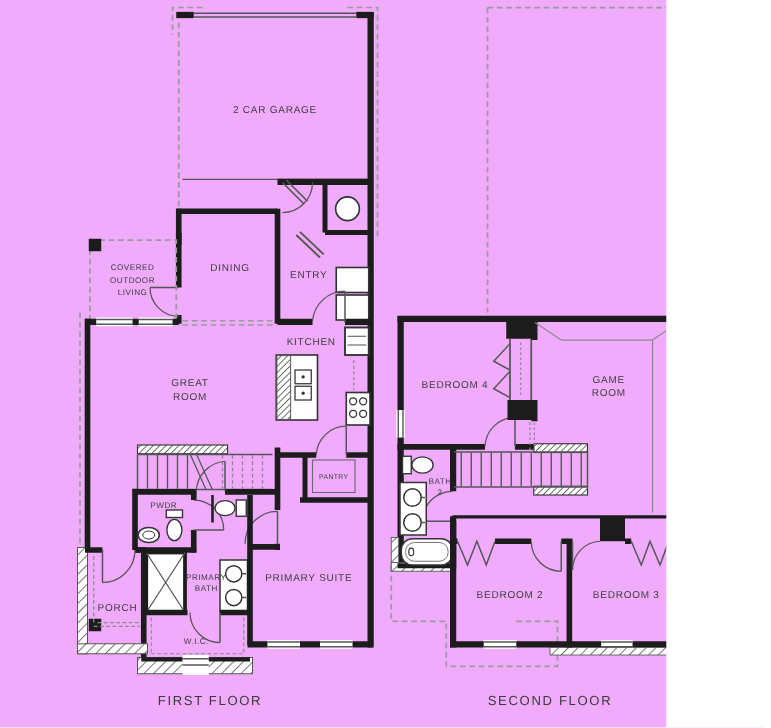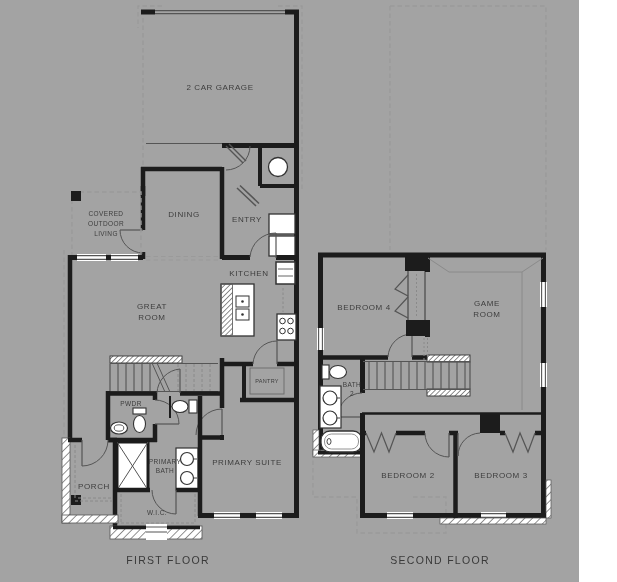--- a/index.html
+++ b/index.html
@@ -1,16 +1,16 @@
 <!DOCTYPE html>
 <html><head>
 <meta charset="utf-8">
 <style>
   html,body{margin:0;padding:0;background:#ffffff;}
-  .stage{position:relative;width:579px;height:582px;background:#a3a3a3;overflow:hidden;}
+  .stage{position:relative;width:533px;height:582px;background:#f0abfc;overflow:hidden;}
   svg{display:block;}
   text{font-family:"Liberation Sans","DejaVu Sans",sans-serif;fill:#3d3d3d;}
   .room-label{font-size:8px;letter-spacing:0.6px;text-anchor:middle;}
   .room-label-sm{font-size:6.5px;letter-spacing:0.4px;text-anchor:middle;}
   .room-label-xs{font-size:5.5px;letter-spacing:0.3px;text-anchor:middle;}
   .floor-title{font-size:10.5px;letter-spacing:1.3px;text-anchor:middle;fill:#3a3a3a;}
   .wall{stroke:#1c1c1c;fill:none;}
   .thin{stroke:#555;fill:none;}
   .gray{stroke:#8a8a8a;fill:none;}
   .dash{stroke:#9a9a9a;fill:none;stroke-dasharray:4.5 3;}

